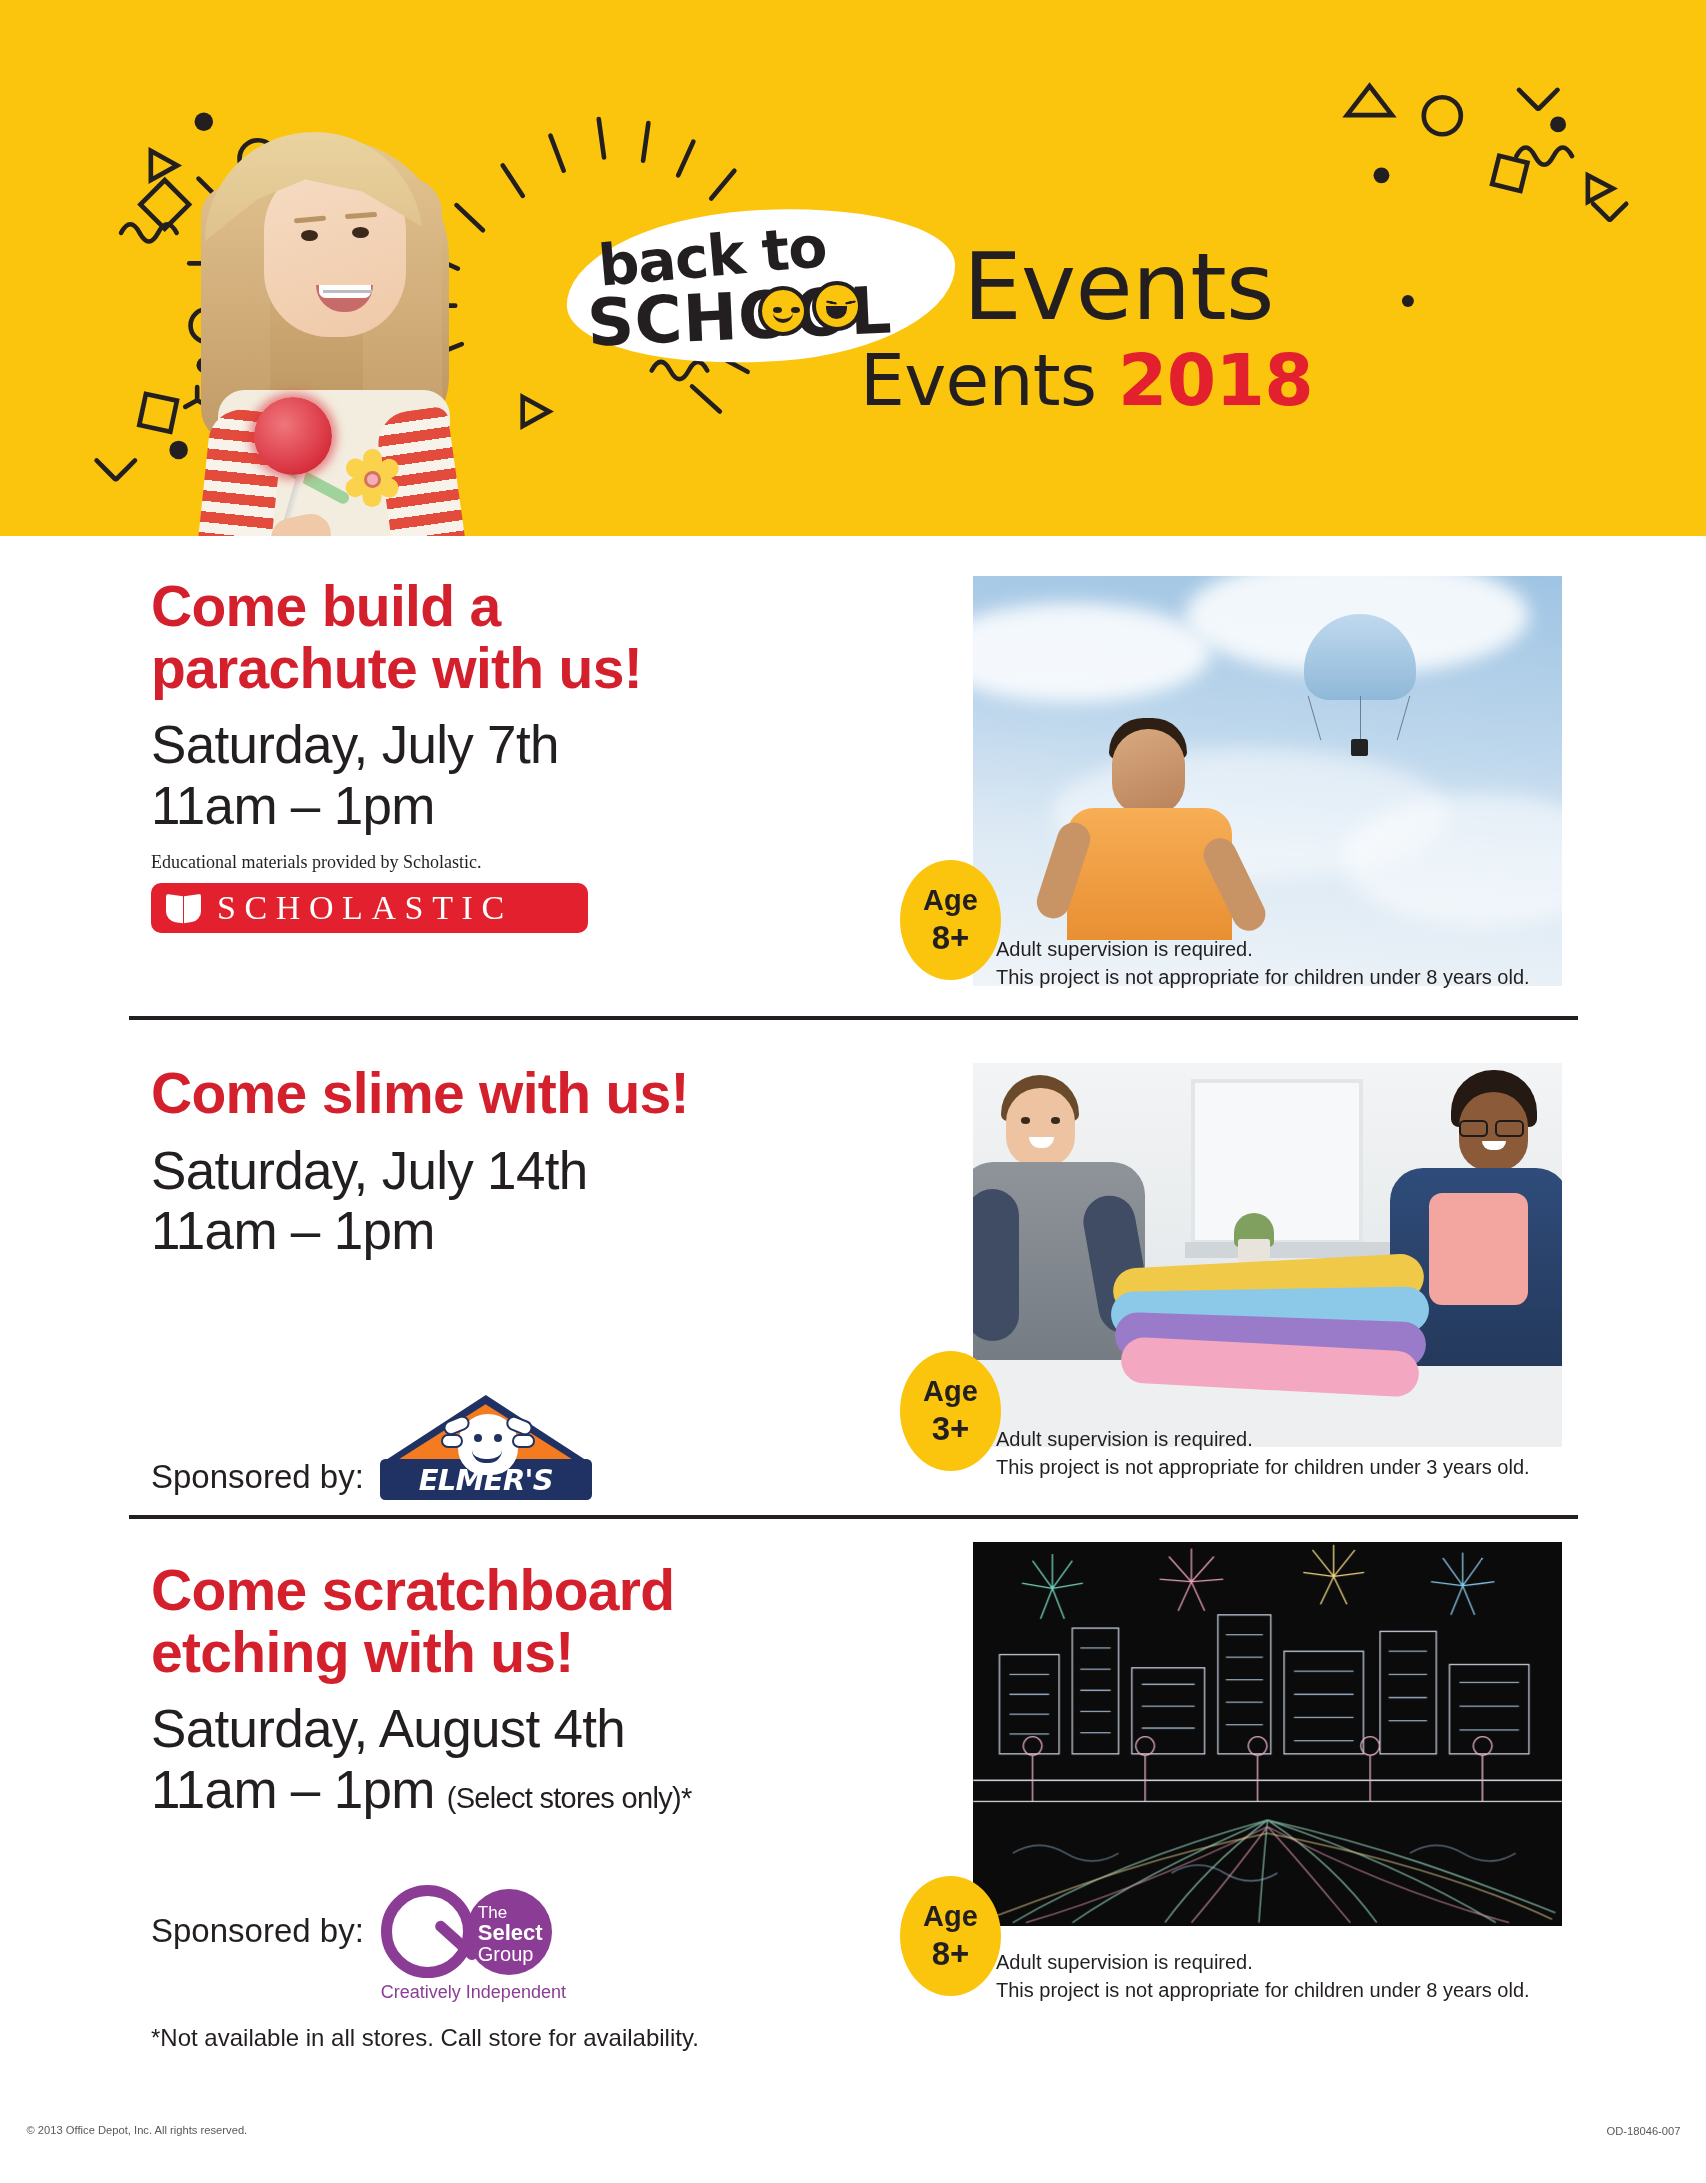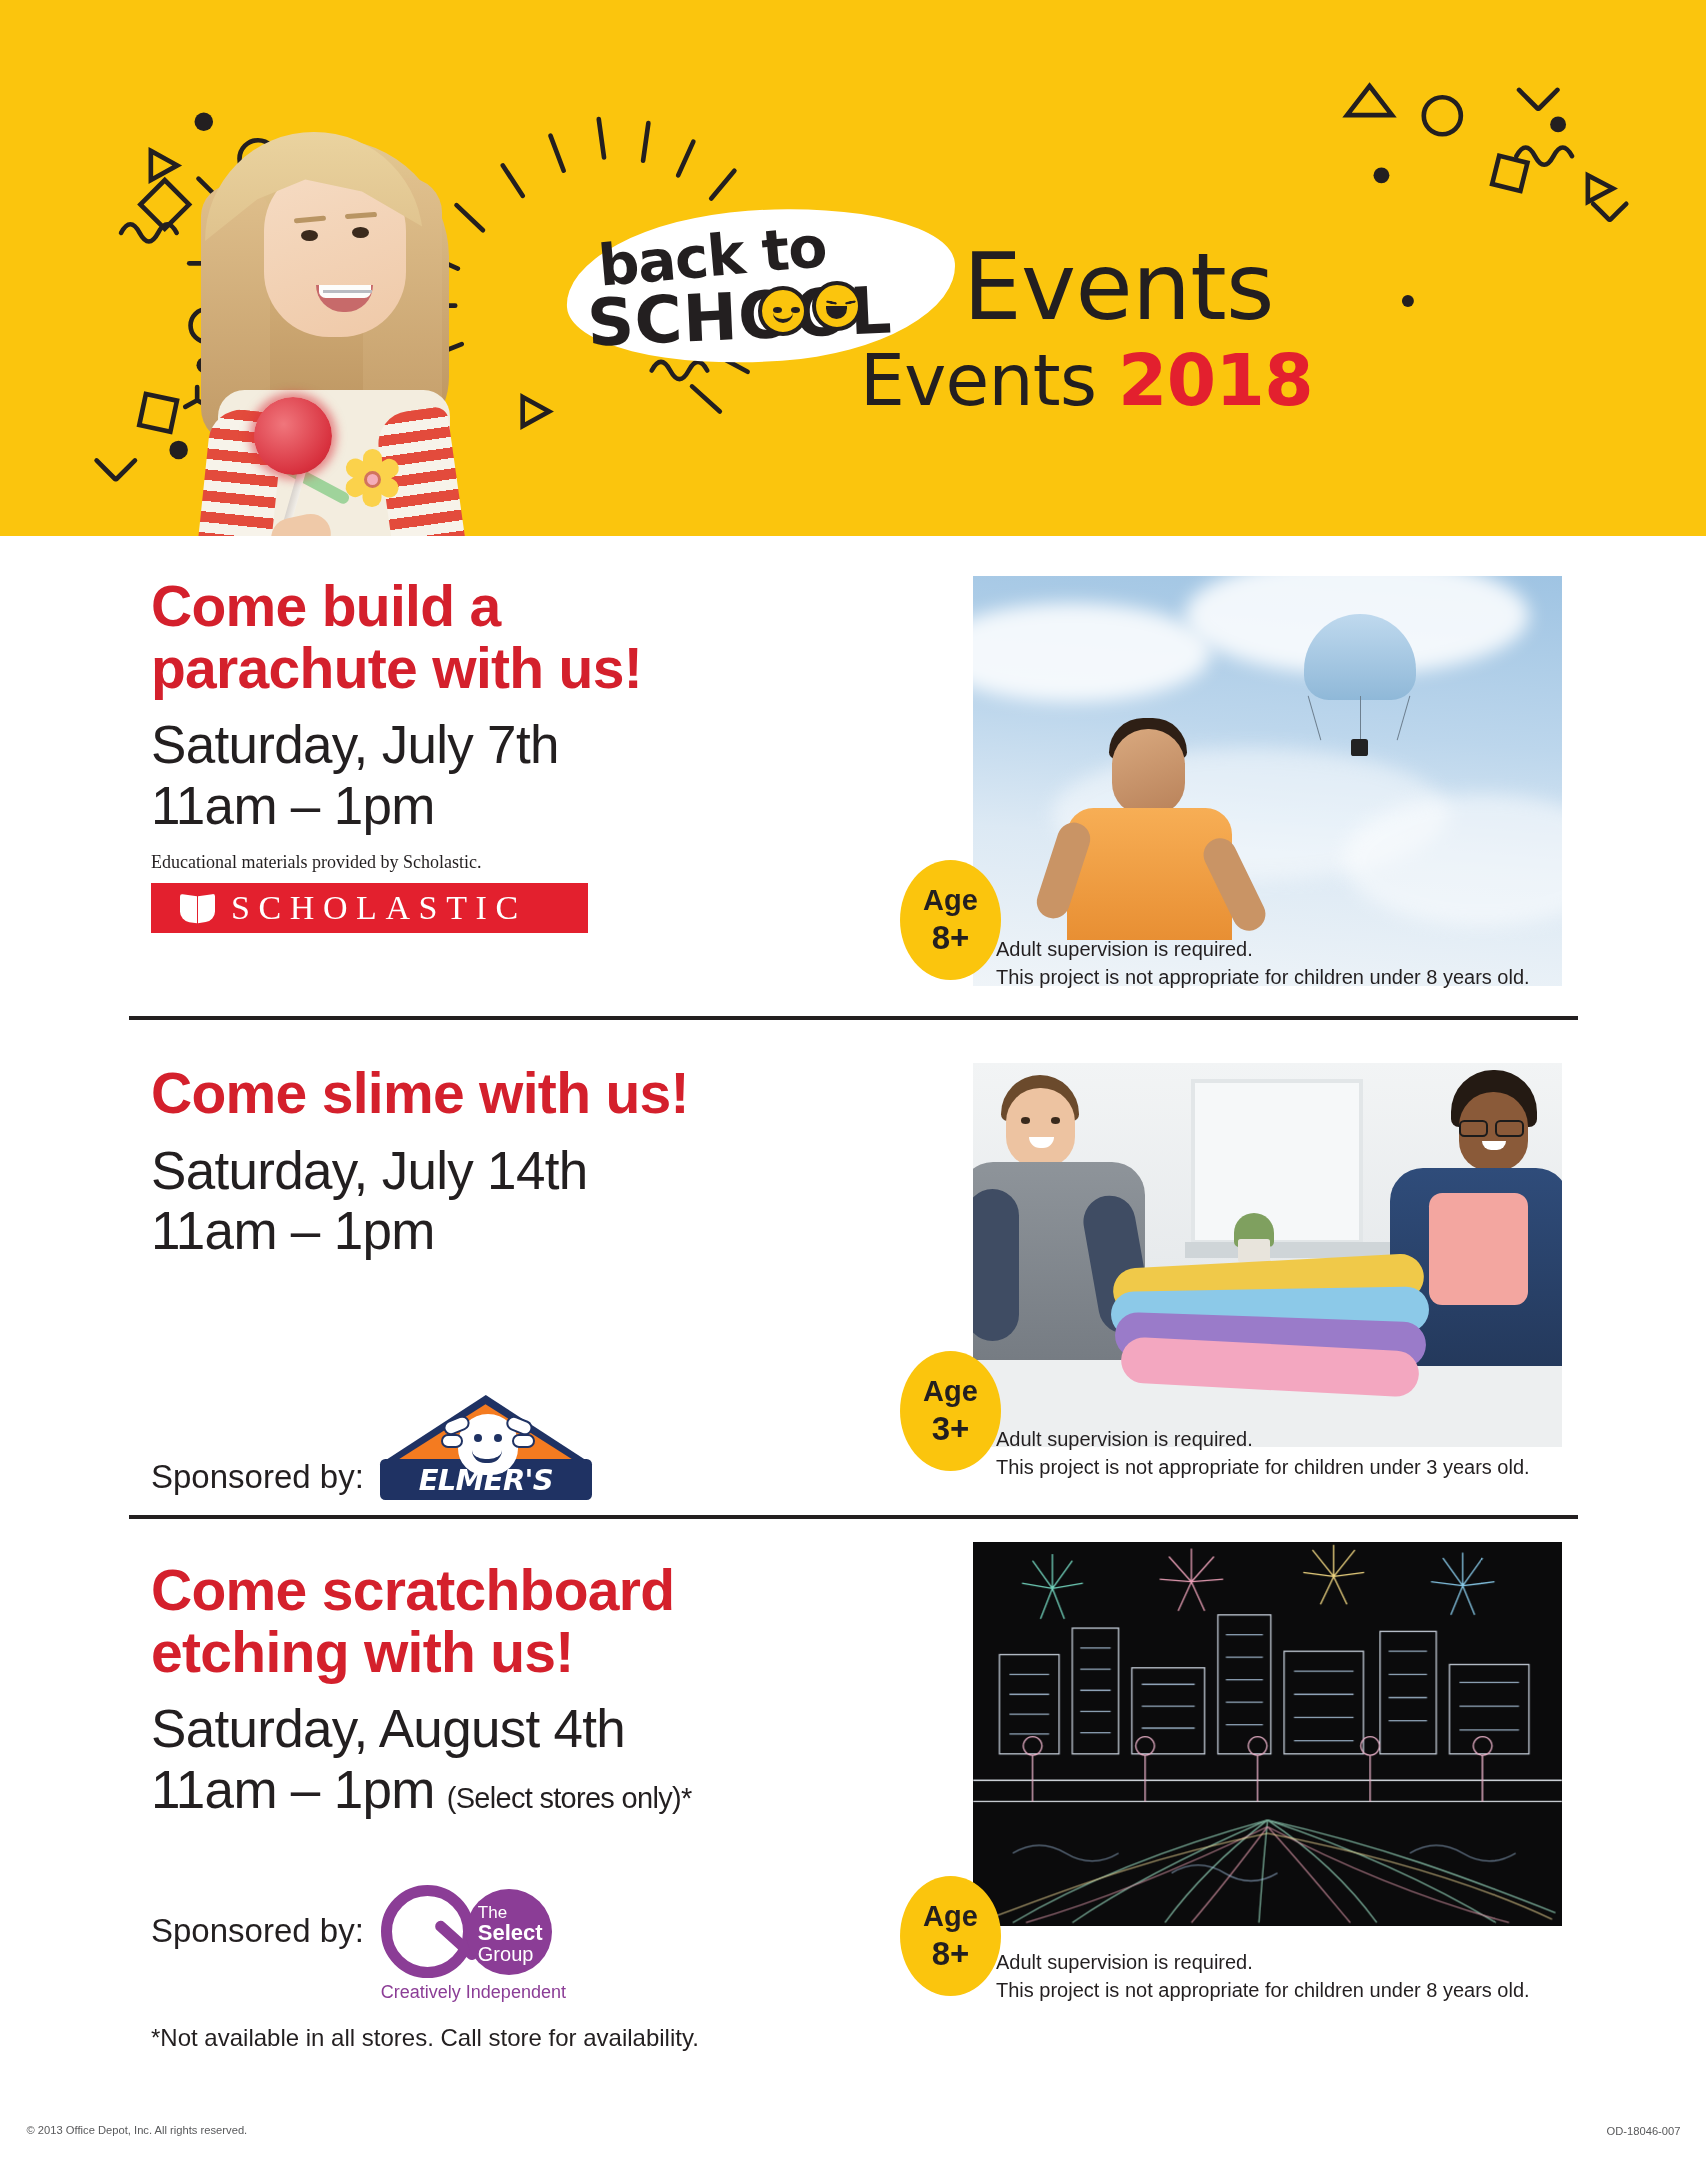--- a/index.html
+++ b/index.html
@@ -138,21 +138,21 @@
   .age-badge { position:absolute; width:101px; height:120px; background:#FBC50D;
     border-radius:50%; display:flex; flex-direction:column; align-items:center;
     justify-content:center; z-index:5; }
   .age-badge span { font-size:29px; font-weight:700; color:#231f20; line-height:1.0; }
   .age-badge span.num { font-size:33px; margin-top:6.6px; }
 
   .disclaimer { position:absolute; font-size:20px; line-height:1.42; color:#231f20; z-index:4; }
 
   
   .scholastic { position:absolute; background:#E3202E; display:flex; align-items:center;
-    padding:0 29px; height:50px; }
+    padding:0 15px; height:50px;border-radius:10px; }
   .sch-book { width:34px; height:26.5px; margin-right:17px; position:relative; }
   .sch-book::before, .sch-book::after { content:""; position:absolute; top:0;
     width:16.5px; height:26.5px; background:#fff; }
   .sch-book::before { left:0; border-radius:2.6px 0 0 9.3px; transform:skewY(8deg); }
   .sch-book::after { right:0; border-radius:0 2.6px 9.3px 0; transform:skewY(-8deg); }
   .sch-word { color:#fff; font-size:34px; letter-spacing:8.6px; font-weight:400;
     font-family:"Liberation Serif", serif; }
 
   .sponsor-label { font-size:33px; color:#231f20; }
 

